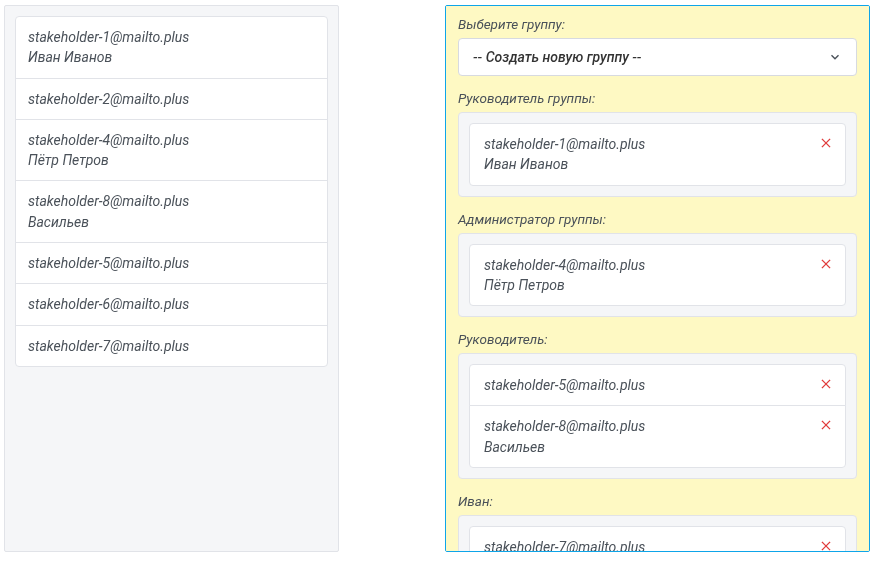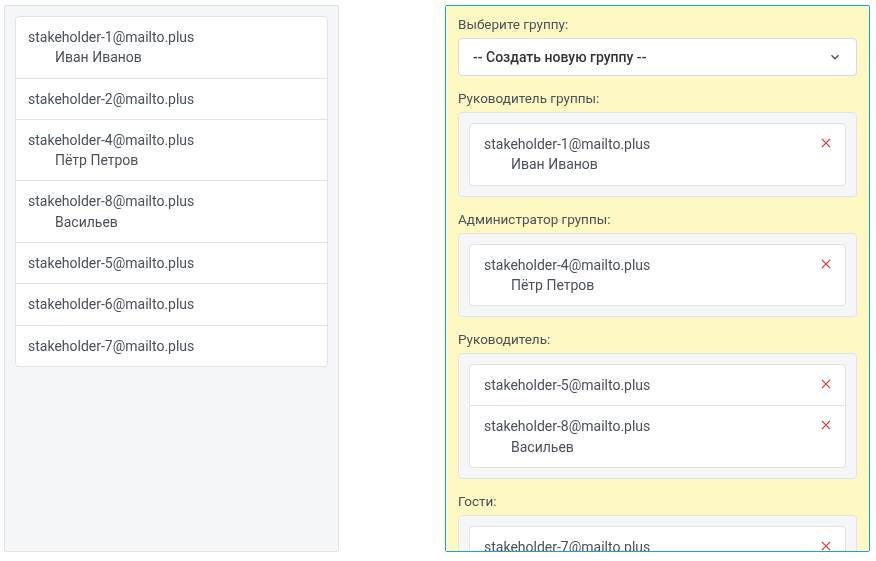--- a/index.html
+++ b/index.html
@@ -9,20 +9,21 @@
       color: #4a5159;
       background: #fff;
       width: 876px;
       height: 561px;
       overflow: hidden;
     }
     .container {
       display: flex;
       width: 100%;
       height: 100%;
+      font-style: italic;
     }
     .left-pane {
       width: 335px;
       height: 547px;
       margin: 5px 0 0 4px;
       background: #f5f6f8;
       border: 1px solid #e1e3e8;
       border-radius: 2px;
       overflow-y: scroll;
     }
@@ -36,21 +37,21 @@
       overflow: hidden;
     }
     .user-item {
       padding: 10px 12px;
       border-top: 1px solid #e1e3e8;
       cursor: pointer;
       line-height: 1.45;
     }
     .user-item:first-child { border-top: none; }
     .user-email { color: #4a5159; }
-    .user-name { color: #4a5159; margin-left: 27px; }
+    .user-name { color: #4a5159; }
 
     .right-pane {
       width: 425px;
       height: 547px;
       margin: 5px 0 0 106px;
       background: #fef9c3;
       border: 1px solid #0ea5e9;
       border-radius: 2px;
       overflow: auto;
       padding: 10px 12px 14px 12px;
@@ -216,21 +217,21 @@
           <div class="user-name">Васильев</div>
           <div class="remove-btn">
             <svg width="14" height="14" viewBox="0 0 24 24" stroke="#e03a3a" stroke-width="2.2">
               <line x1="5" y1="5" x2="19" y2="19"></line>
               <line x1="19" y1="5" x2="5" y2="19"></line>
             </svg>
           </div>
         </div>
       </div>
 
-    <div class="section-label">Гости:</div>
+    <div class="section-label">Иван:</div>
     <div class="slot-panel scrollable" id="guests-slot" style="margin-bottom:0;">
         <div class="slot-item">
           <div class="user-email">stakeholder-7@mailto.plus</div>
           <div class="remove-btn">
             <svg width="14" height="14" viewBox="0 0 24 24" stroke="#e03a3a" stroke-width="2.2">
               <line x1="5" y1="5" x2="19" y2="19"></line>
               <line x1="19" y1="5" x2="5" y2="19"></line>
             </svg>
           </div>
         </div>

